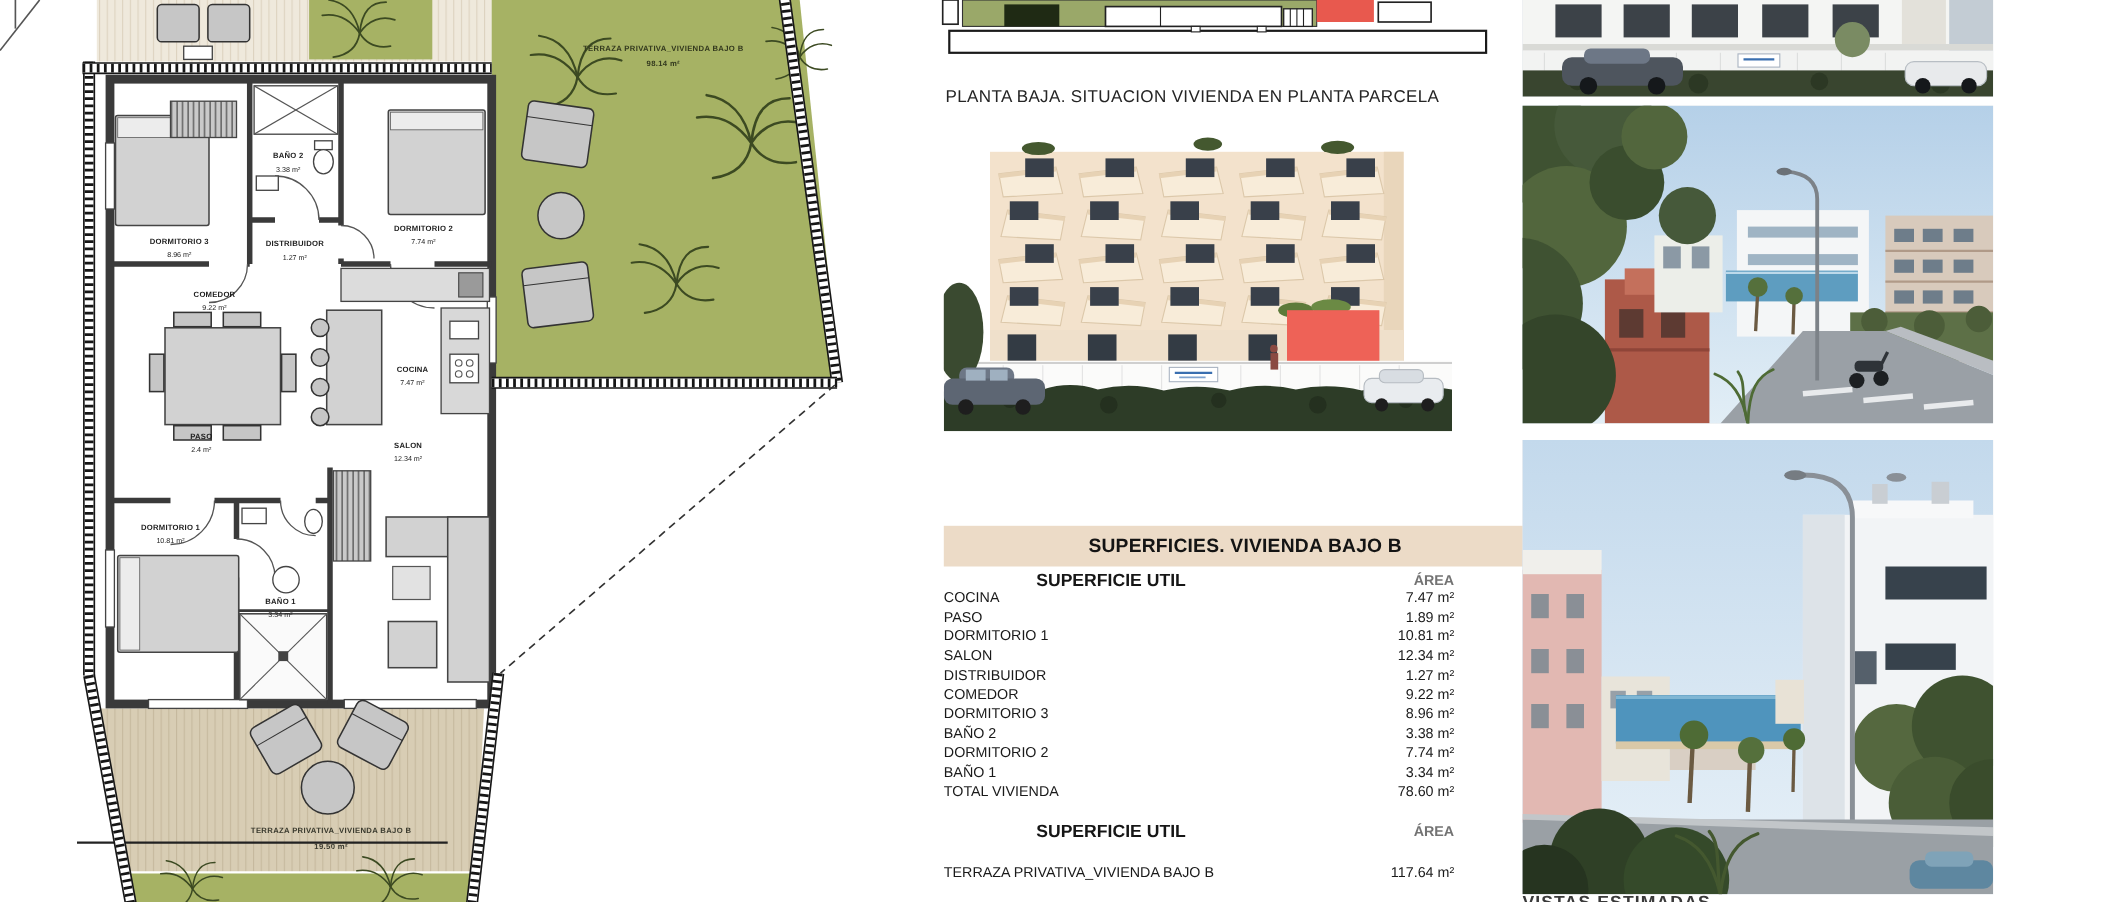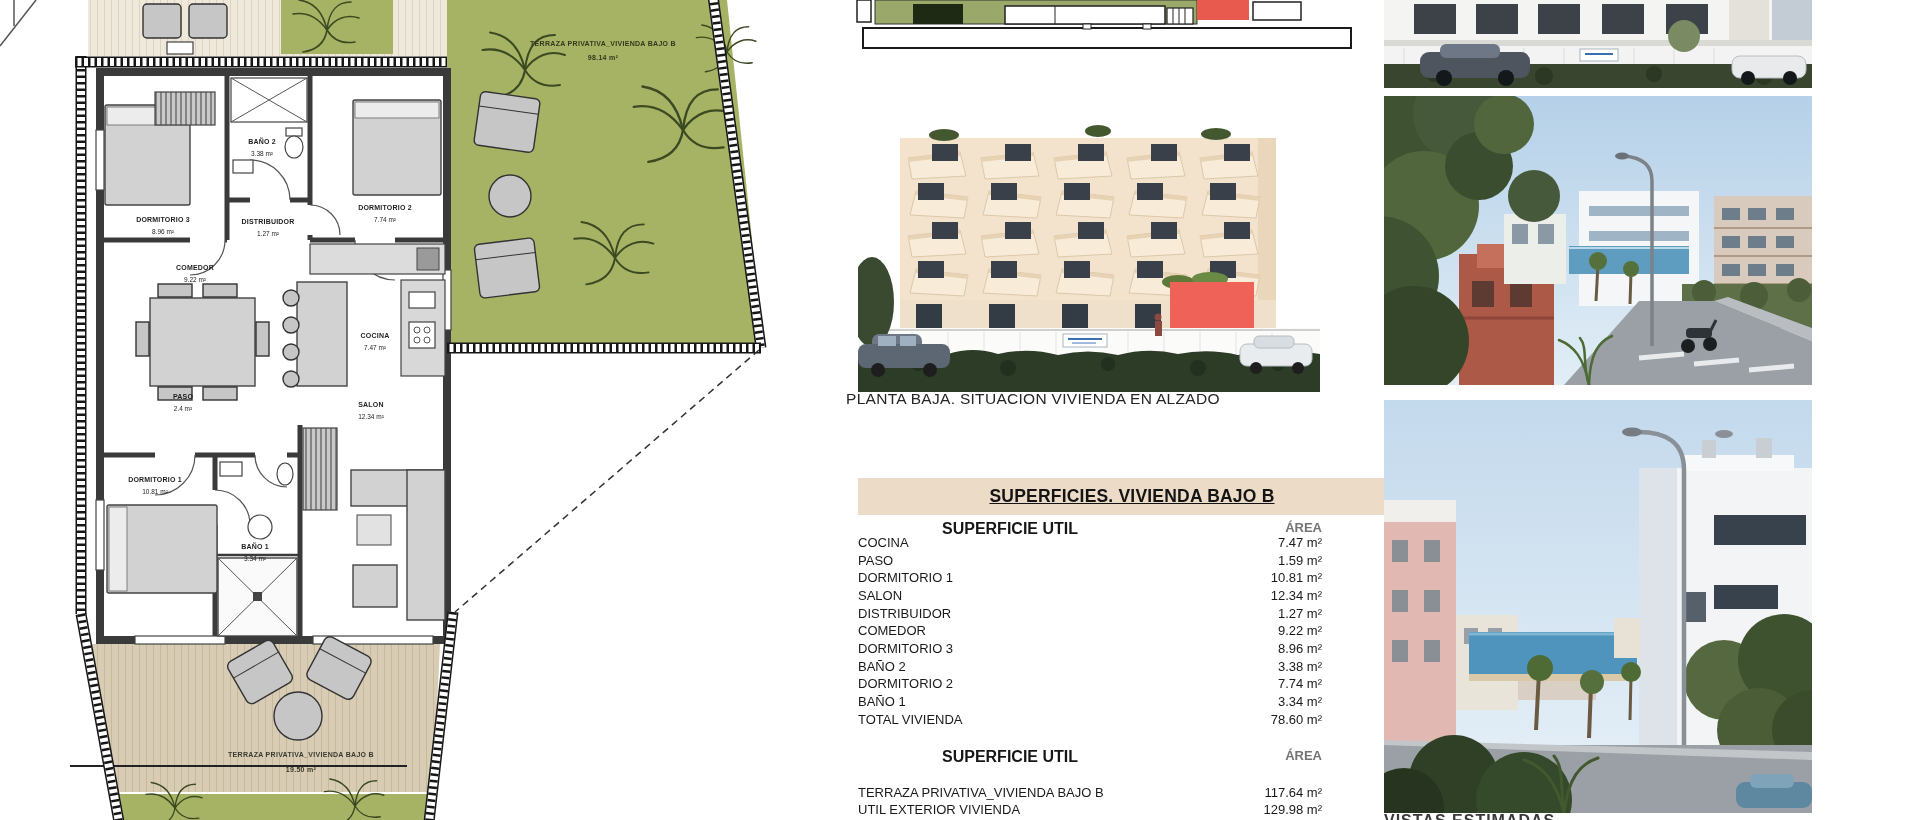--- a/index.html
+++ b/index.html
@@ -21,21 +21,21 @@
   .r-mid{stroke:#ffffff;stroke-width:8;fill:none;}
   .r-tick{stroke:#161616;stroke-width:8;fill:none;stroke-dasharray:2.5 4;}
   .dash{stroke:#333;stroke-width:1.5;fill:none;stroke-dasharray:7 5;}
   .palmline{stroke:#3c4a22;stroke-width:1.6;fill:none;stroke-linecap:round;}
 
   
   .caption{font-size:15.5px;color:#252525;letter-spacing:.3px;white-space:nowrap;}
   .sup-table{left:846px;top:476px;width:476px;height:344px;}
   .sup-title{position:absolute;left:12px;top:2px;width:548px;height:37px;background:#ecdbc7;
              display:flex;align-items:center;justify-content:center;font-weight:bold;
-             font-size:17.5px;color:#141414;letter-spacing:.2px;text-decoration:underline;}
+             font-size:17.5px;color:#141414;letter-spacing:.2px;}
   .sup-head-l{position:absolute;left:14px;width:300px;text-align:center;font-weight:bold;font-size:16px;color:#161616;}
   .sup-head-r{position:absolute;right:0;width:120px;text-align:right;font-weight:bold;font-size:13px;color:#737373;}
   .trow{position:absolute;left:0;width:100%;height:17.65px;font-size:13px;color:#1a1a1a;}
   .trow .lbl{position:absolute;left:12px;top:1px;white-space:nowrap;}
   .trow .val{position:absolute;right:0;top:1px;text-align:right;white-space:nowrap;}
 
   
   .photo{left:1384px;width:428px;overflow:hidden;background:#dfe5ea;}
   .cut-caption{left:1384px;top:812px;width:430px;height:8px;overflow:hidden;
                font-weight:bold;font-size:16px;letter-spacing:1px;color:#3a3a3a;}
@@ -252,20 +252,21 @@
     <line x1="318" y1="8" x2="318" y2="24" stroke="#222"></line>
       <line x1="324" y1="8" x2="324" y2="24" stroke="#222"></line>
       <line x1="330" y1="8" x2="330" y2="24" stroke="#222"></line>
     <rect x="342" y="0" width="52" height="20" fill="#e8594e"></rect>
     <rect x="398" y="2" width="48" height="18" fill="#fff" stroke="#222" stroke-width="1.5"></rect>
     <rect x="8" y="28" width="488" height="20" fill="#fff" stroke="#1a1a1a" stroke-width="2"></rect>
     <rect x="228" y="24" width="8" height="5" fill="#fff" stroke="#222" stroke-width="1"></rect>
     <rect x="288" y="24" width="8" height="5" fill="#fff" stroke="#222" stroke-width="1"></rect>
   </svg>
 
+  <div class="abs caption" style="left:846px;top:80px;width:476px;text-align:center">PLANTA BAJA. SITUACION VIVIENDA EN PLANTA PARCELA</div>
 
   <svg class="abs" style="left:858px;top:112px" width="462" height="280">
     <defs>
       <g id="mod">
         <polygon points="0,16 52,10 58,34 4,37" fill="#f8ecd9" stroke="#dcc8aa" stroke-width="1"></polygon>
         <polygon points="0,16 52,10 52,14 0,20" fill="#e7d2b4"></polygon>
         <rect x="24" y="2" width="26" height="17" fill="#39404a"></rect>
       </g>
     </defs>
 
@@ -347,34 +348,33 @@
         <circle cx="72" cy="258" r="7" fill="#1e1e1e"></circle>
     </g>
     <g>
       <rect x="382" y="232" width="72" height="22" rx="7" fill="#e9ecef" stroke="#b6bcc2"></rect>
       <rect x="396" y="224" width="40" height="12" rx="5" fill="#d8dde2" stroke="#b6bcc2"></rect>
       <circle cx="398" cy="256" r="6" fill="#1e1e1e"></circle>
         <circle cx="440" cy="256" r="6" fill="#1e1e1e"></circle>
     </g>
   </svg>
 
-  <div class="abs caption" style="left:846px;top:390px">PLANTA BAJA. SITUACION VIVIENDA EN ALZADO</div>
 
   <div class="abs sup-table">
     <div class="sup-title">SUPERFICIES. VIVIENDA BAJO B</div>
     <div class="sup-head-l" style="top:44px">SUPERFICIE UTIL</div>
     <div class="sup-head-r" style="top:44px">ÁREA</div>
 
     <div class="trow" style="top:58px">
         <span class="lbl">COCINA</span>
         <span class="val">7.47 m²</span>
       </div>
     <div class="trow" style="top:75.6px">
         <span class="lbl">PASO</span>
-        <span class="val">1.59 m²</span>
+        <span class="val">1.89 m²</span>
       </div>
     <div class="trow" style="top:93.3px">
         <span class="lbl">DORMITORIO 1</span>
         <span class="val">10.81 m²</span>
       </div>
     <div class="trow" style="top:110.9px">
         <span class="lbl">SALON</span>
         <span class="val">12.34 m²</span>
       </div>
     <div class="trow" style="top:128.6px">
@@ -405,24 +405,20 @@
         <span class="lbl">TOTAL VIVIENDA</span>
         <span class="val">78.60 m²</span>
       </div>
 
     <div class="sup-head-l" style="top:272px">SUPERFICIE UTIL</div>
     <div class="sup-head-r" style="top:272px">ÁREA</div>
 
     <div class="trow" style="top:307.6px">
         <span class="lbl">TERRAZA PRIVATIVA_VIVIENDA BAJO B</span>
         <span class="val">117.64 m²</span>
-      </div>
-    <div class="trow" style="top:325.3px">
-        <span class="lbl">UTIL EXTERIOR VIVIENDA</span>
-        <span class="val">129.98 m²</span>
       </div>
   </div>
 
   <div class="abs photo" style="top:0;height:88px">
     <svg width="428" height="88">
       <rect width="428" height="88" fill="#eef0ee"></rect>
       <rect x="0" y="0" width="428" height="46" fill="#f4f5f3"></rect>
       <rect x="30" y="4" width="42" height="30" fill="#3c4248"></rect>
         <rect x="92" y="4" width="42" height="30" fill="#3c4248"></rect>
         <rect x="154" y="4" width="42" height="30" fill="#3c4248"></rect>

